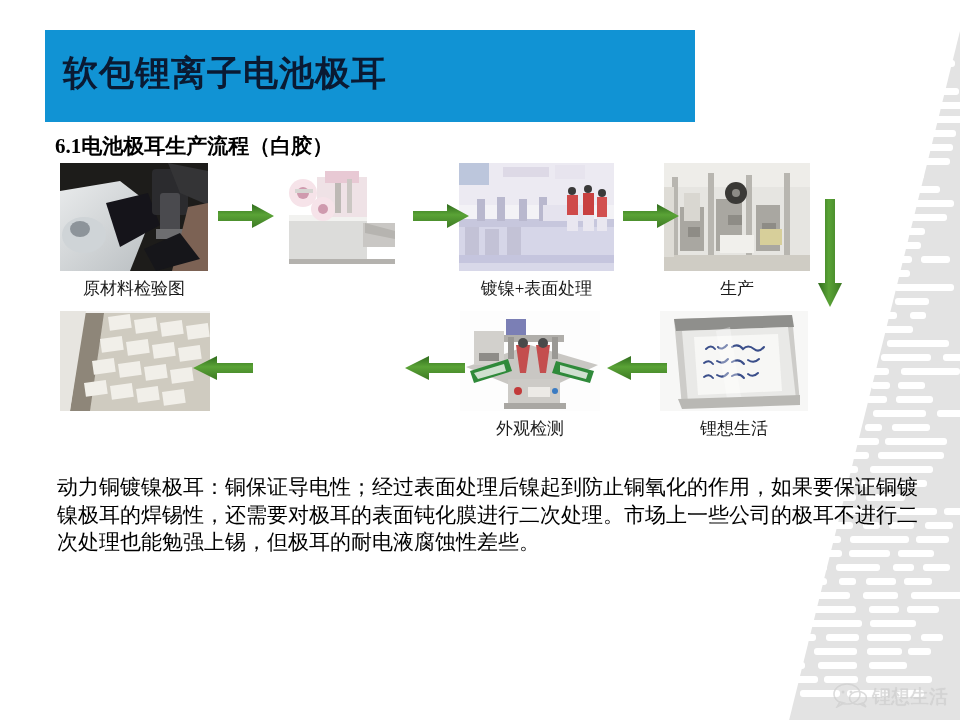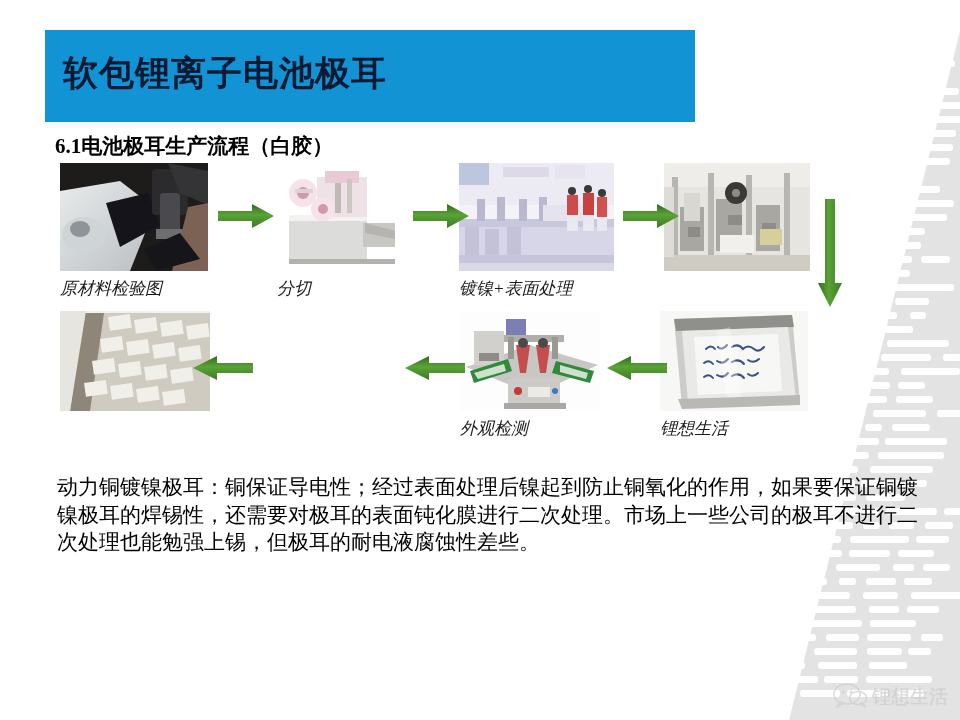--- a/index.html
+++ b/index.html
@@ -92,26 +92,26 @@
   .node {
     position: absolute;
   }
   .node .thumb {
     position: relative;
     overflow: hidden;
     border: 0;
     background: #fff;
   }
   .node .caption {
+    text-align: center;
     font-size: 17px;
     color: #1a1a1a;
     margin-top: 6px;
     white-space: nowrap;
     font-family: "Liberation Serif", "DejaVu Serif", serif;
-    font-style: italic;
   }
 
   
   .arrow {
     position: absolute;
     z-index: 4;
   }
 
   
   .para {
@@ -364,21 +364,20 @@
           <circle cx="26" cy="30" r="6" fill="#cf9aae"></circle>
           <circle cx="46" cy="46" r="12" fill="#f6e3e9"></circle>
           <circle cx="46" cy="46" r="5" fill="#cf9aae"></circle>
           <rect x="18" y="26" width="18" height="4" fill="#d6d5d2"></rect>
           <path d="M88 60 L118 68 L118 76 L88 70 Z" fill="#b6b4b0"></path>
           <rect x="58" y="20" width="6" height="30" fill="#bdb9b5"></rect>
           <rect x="70" y="16" width="5" height="34" fill="#cbc7c3"></rect>
           <rect x="12" y="96" width="106" height="5" fill="#b4b2ae"></rect>
         </svg>
       </div>
-      <div class="caption">分切</div>
     </div>
 
     <div class="arrow" style="left:358px; top:40px;">
       <svg width="56" height="26" viewBox="0 0 56 26">
         <path d="M0 8 L34 8 L34 1 L56 13 L34 25 L34 18 L0 18 Z" fill="url(#ar1)"></path>
       </svg>
     </div>
 
     <div class="node" style="left:404px; top:0; width:155px;">
       <div class="thumb" style="width:155px;height:108px;">
@@ -449,20 +448,21 @@
           <rect x="20" y="30" width="16" height="28" fill="#d9d7d1"></rect>
           <g fill="#8e8c86">
             <rect x="24" y="64" width="12" height="10"></rect>
             <rect x="98" y="60" width="14" height="12"></rect>
             <rect x="64" y="52" width="14" height="10"></rect>
           </g>
           <rect x="96" y="66" width="22" height="16" fill="#d7cf9a"></rect>
           <rect x="0" y="24" width="10" height="70" fill="#dedcd6"></rect>
         </svg>
       </div>
+      <div class="caption">生产</div>
     </div>
 
     <div class="arrow" style="left:762px; top:36px;">
       <svg width="26" height="108" viewBox="0 0 26 108">
         <defs>
             <linearGradient id="ar2" x1="0" y1="0" x2="1" y2="0">
           <stop offset="0" stop-color="#2f6b1d"></stop>
               <stop offset="0.45" stop-color="#5aa336"></stop>
               <stop offset="1" stop-color="#3d7a24"></stop>
         </linearGradient>

